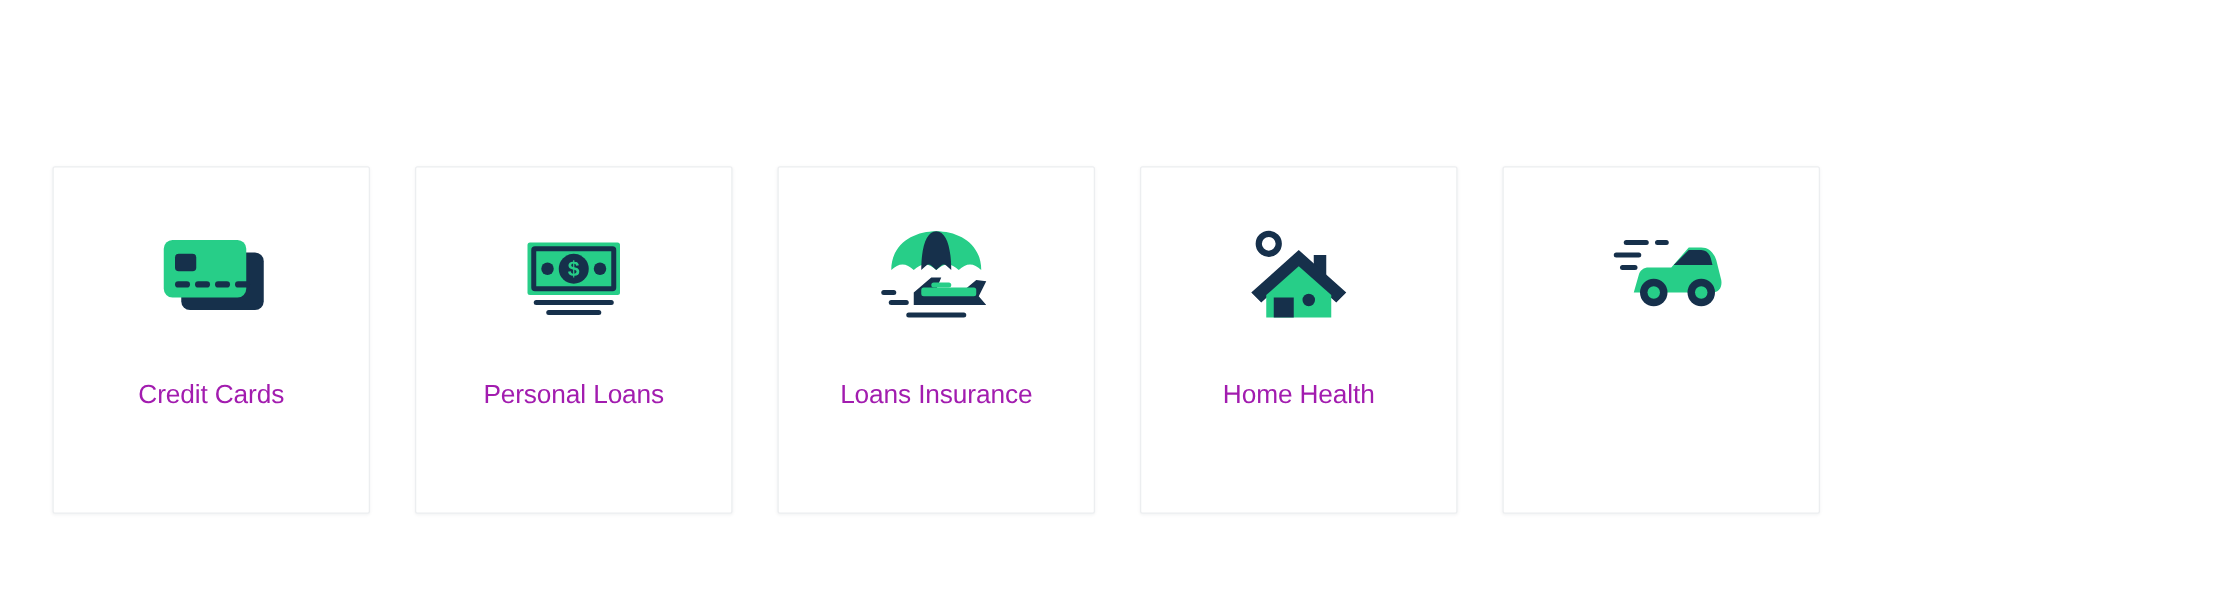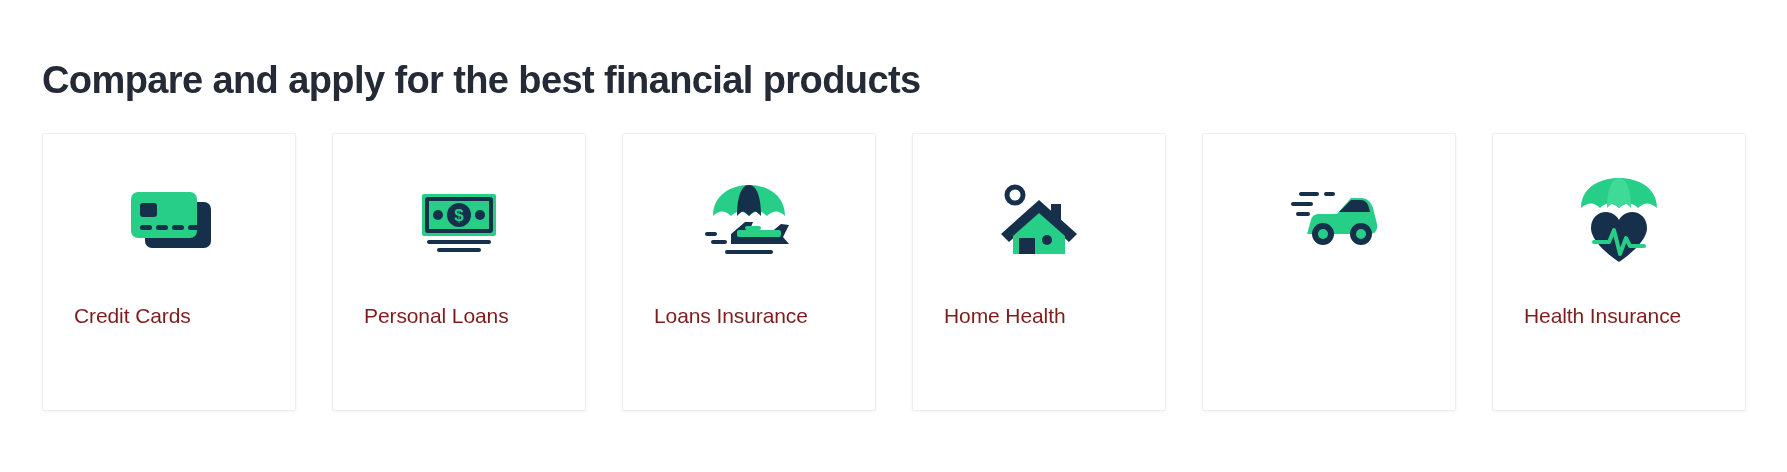--- a/index.html
+++ b/index.html
@@ -56,33 +56,33 @@
     width: 110px;
     height: 96px;
     display: flex;
     align-items: center;
     justify-content: center;
   }
   .icon-wrap svg { display: block; }
   .card-label {
     margin-top: 28px;
     width: 190px;
+    text-align: center;
     font-size: 21px;
     line-height: 40px;
-    color: #7f1d1d;
+    color: #a21caf;
     font-weight: normal;
     letter-spacing: -0.1px;
   }
 </style>
 </head>
 <body>
 
 <div class="page">
 
-  <h1 class="heading">Compare and apply for the best financial products</h1>
 
   <div class="card-row">
 
     <div class="card">
       <div class="icon-wrap">
         <svg width="92" height="72" viewBox="0 0 92 72">
           <rect x="22" y="18" width="66" height="46" rx="7" fill="#16304B"></rect>
           <rect x="8" y="8" width="66" height="46" rx="7" fill="#27CE88"></rect>
           <rect x="17" y="19" width="17" height="14" rx="3" fill="#16304B"></rect>
           <rect x="17" y="41" width="12" height="5" rx="2.5" fill="#16304B"></rect>
@@ -150,26 +150,15 @@
           <path d="M30 48 L34 34 C35 30 38 28 42 28 L60 28 L74 12 L84 12 C90 12 94 16 96 22 L100 38 C101 44 98 48 93 48 Z" fill="#27CE88"></path>
           <path d="M62 26 L74 14 L84 14 C88 14 91 17 92 22 L93 26 Z" fill="#16304B"></path>
           <circle cx="46" cy="48" r="11" fill="#16304B"></circle>
           <circle cx="46" cy="48" r="5" fill="#27CE88"></circle>
           <circle cx="84" cy="48" r="11" fill="#16304B"></circle>
           <circle cx="84" cy="48" r="5" fill="#27CE88"></circle>
         </svg>
       </div>
     </div>
 
-    <div class="card">
-      <div class="icon-wrap">
-        <svg width="96" height="88" viewBox="0 0 96 88">
-          <path d="M10 32 C10 12 28 2 48 2 C68 2 86 12 86 32 C79 26 73 26 67 32 C61 26 55 26 48 32 C41 26 35 26 29 32 C23 26 17 26 10 32 Z" fill="#27CE88"></path>
-          <path d="M48 2 C40 2 36 15 36 32 C42 26 42 26 48 32 C54 26 54 26 60 32 C60 15 56 2 48 2 Z" fill="#3FD998"></path>
-          <path d="M48 86 C48 86 20 68 20 52 C20 42 27 36 35 36 C41 36 46 40 48 44 C50 40 55 36 61 36 C69 36 76 42 76 52 C76 68 48 86 48 86 Z" fill="#16304B"></path>
-          <polyline points="23,66 38,66 43,54 49,78 55,62 59,70 73,70" fill="none" stroke="#27CE88" stroke-width="4" stroke-linecap="round" stroke-linejoin="round"></polyline>
-        </svg>
-      </div>
-      <div class="card-label">Health Insurance</div>
-    </div>
 
   </div>
 </div>
 
 </body></html>

